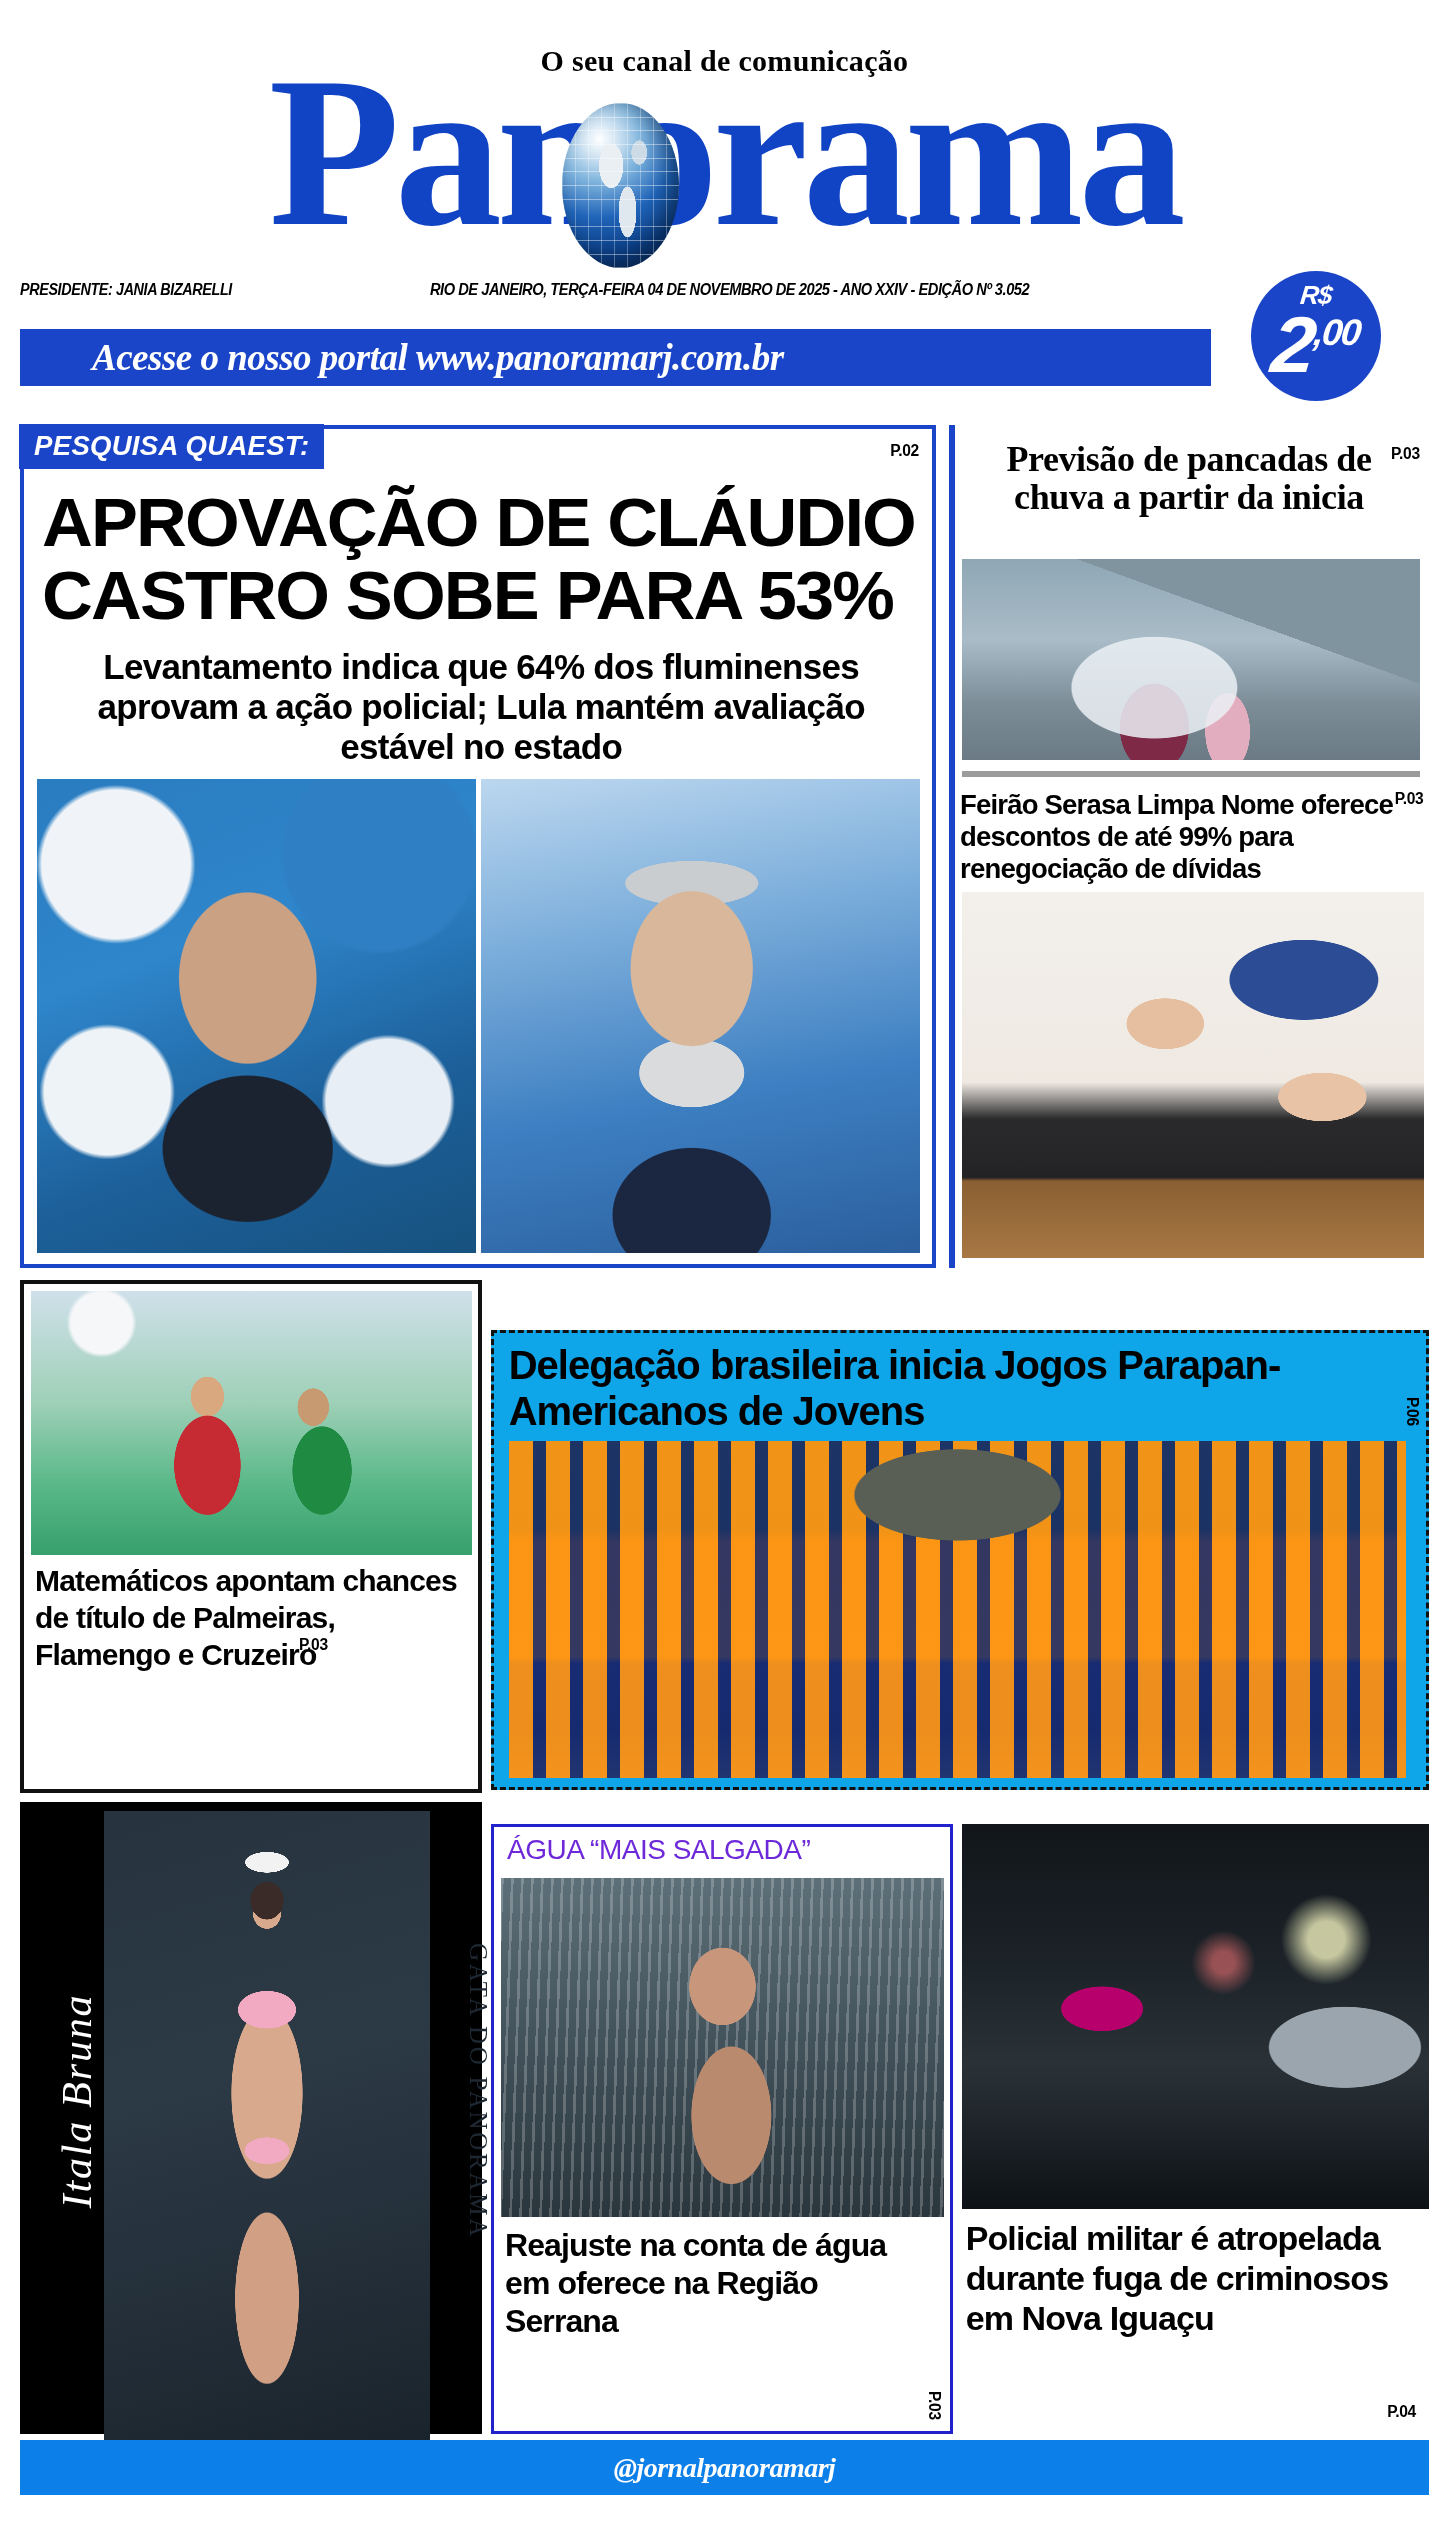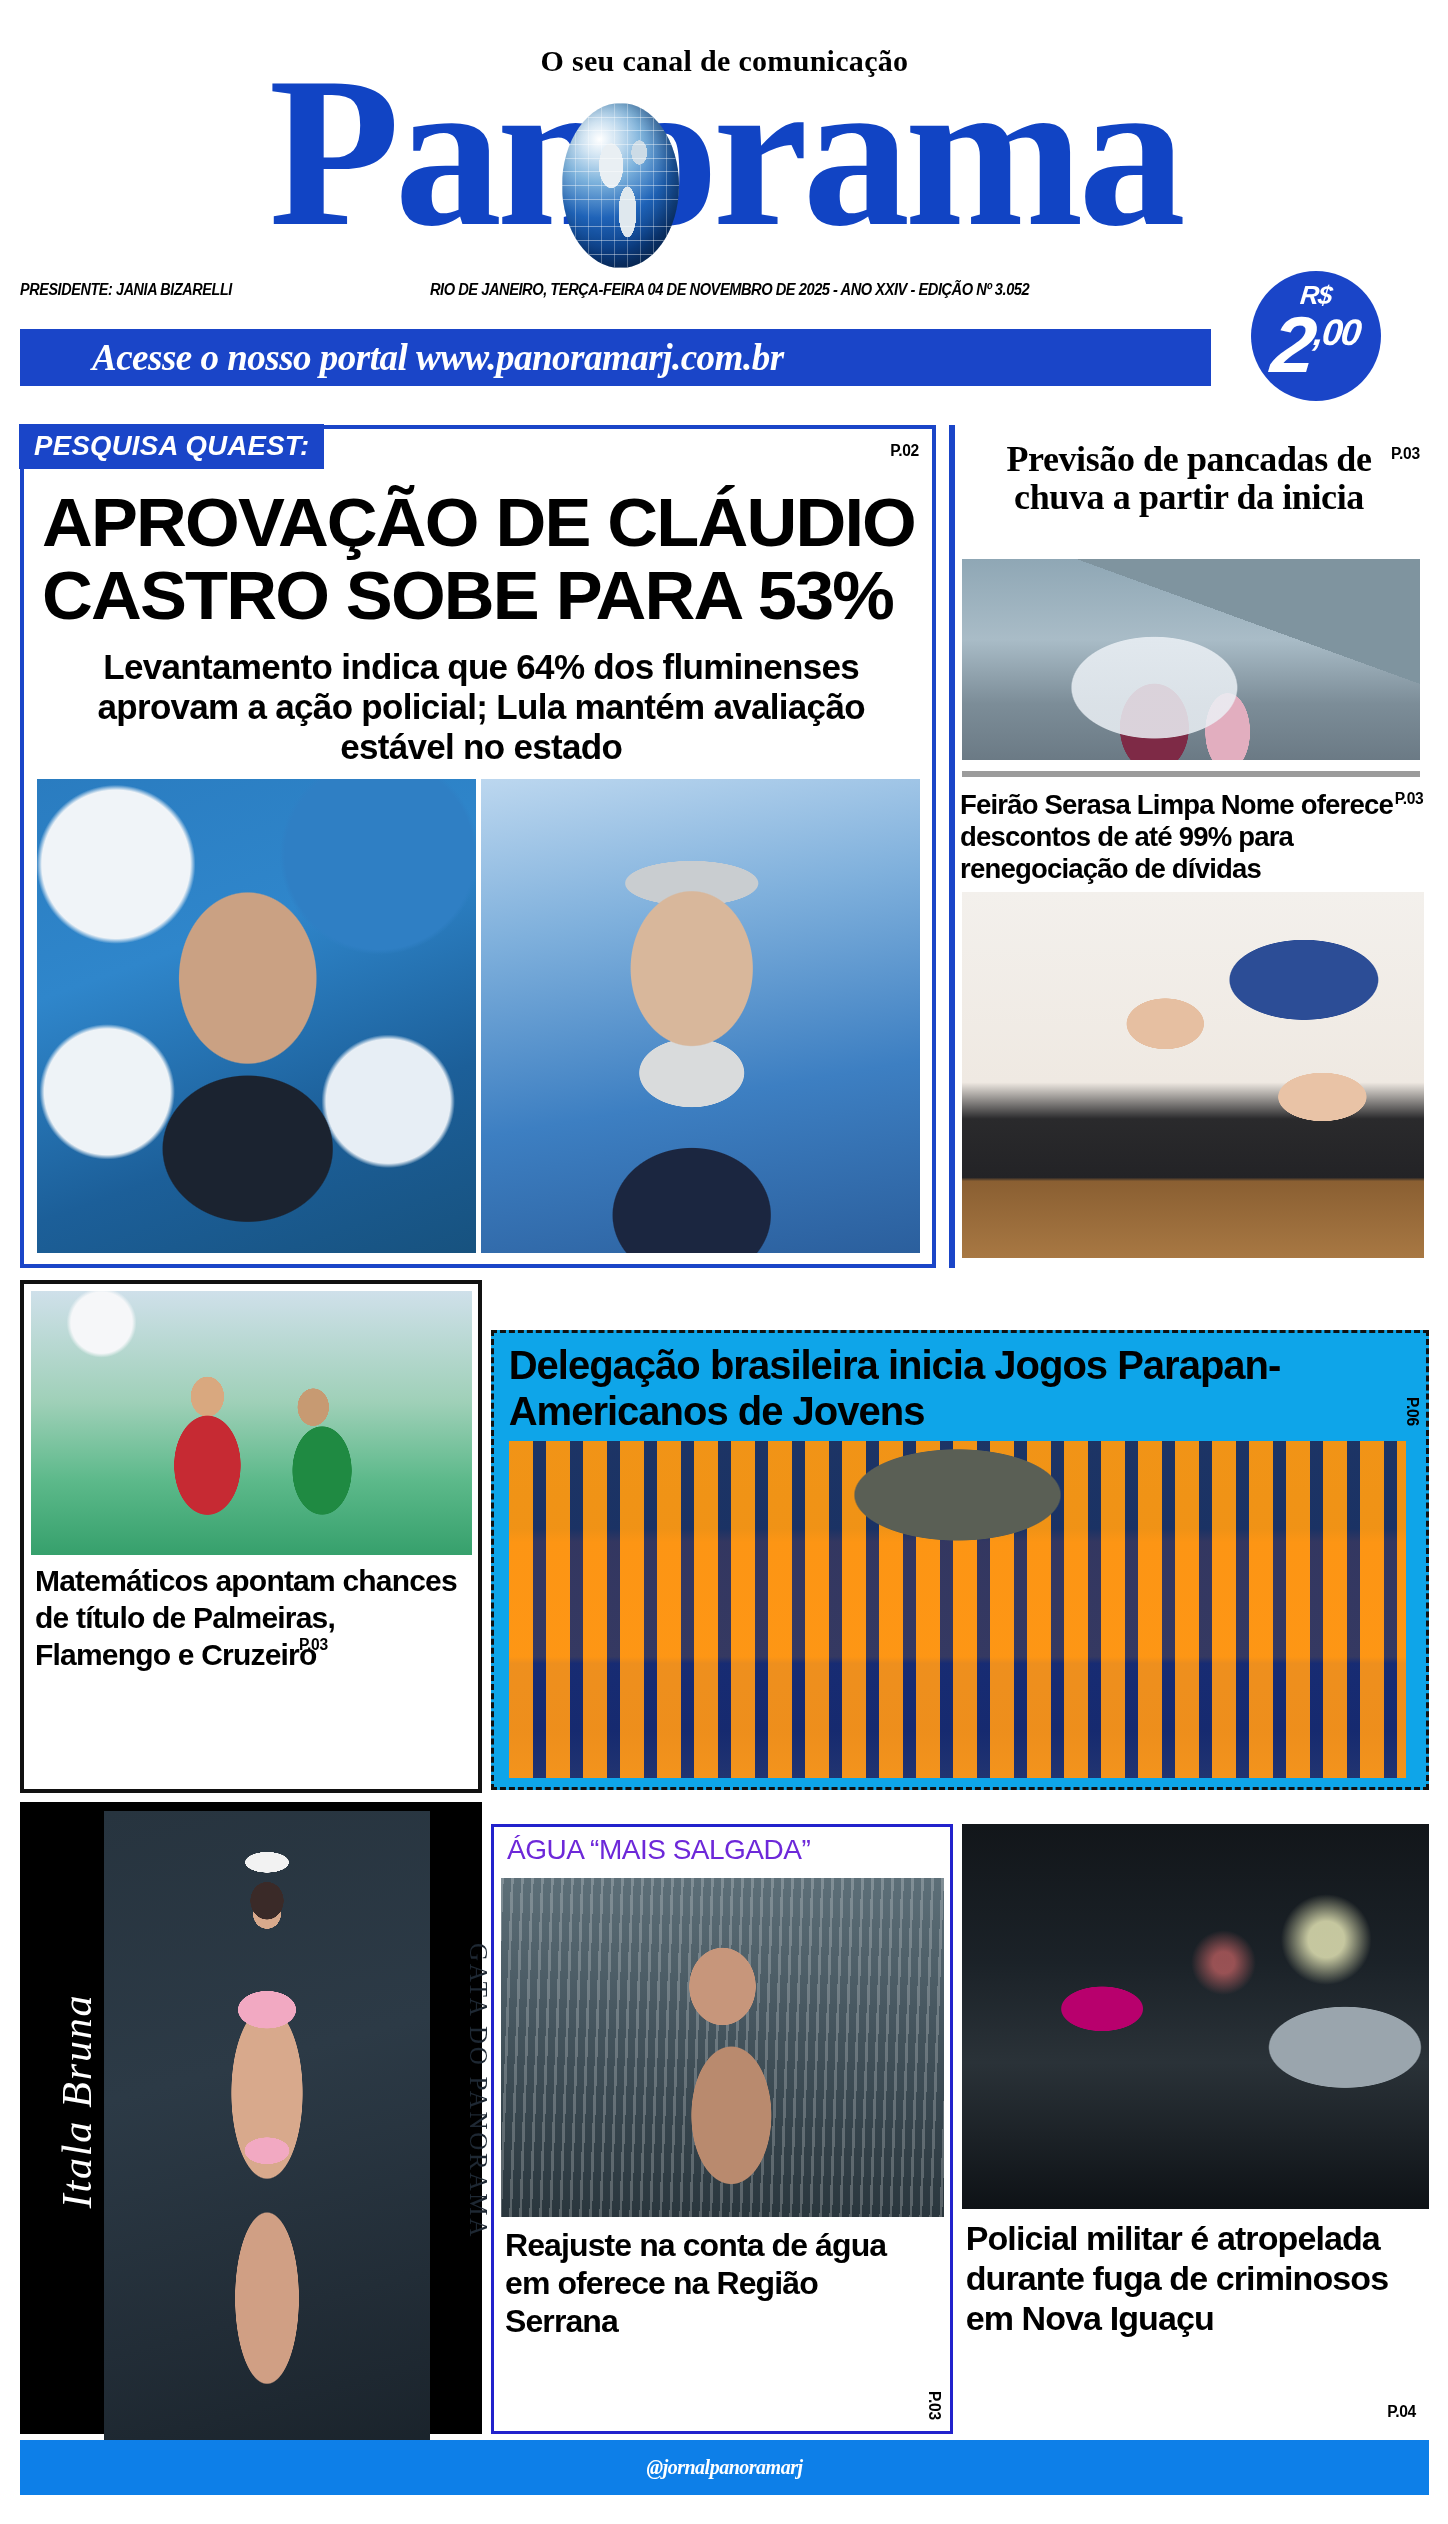--- a/index.html
+++ b/index.html
@@ -241,21 +241,21 @@
   }
   .pol-pg{position:absolute;right:13px;bottom:13px;}
 
   
   .footer{
     position:absolute;left:20px;top:2440px;width:1409px;height:55px;background:#0d7fe8;
   }
   .footer-handle{
     position:absolute;left:0;top:0;width:100%;height:55px;line-height:55px;text-align:center;
     color:#fff;font-family:"Liberation Serif",serif;font-style:italic;font-weight:bold;
-    font-size:20px;letter-spacing:-0.5px;
+    font-size:28px;letter-spacing:-0.5px;
   }
 </style>
 </head>
 <body>
 
 <div class="masthead">
   <div class="tagline">O seu canal de comunicação</div>
   <div class="logo-wrap">
     <span class="logo-text">Panorama</span>
     <span class="globe">

